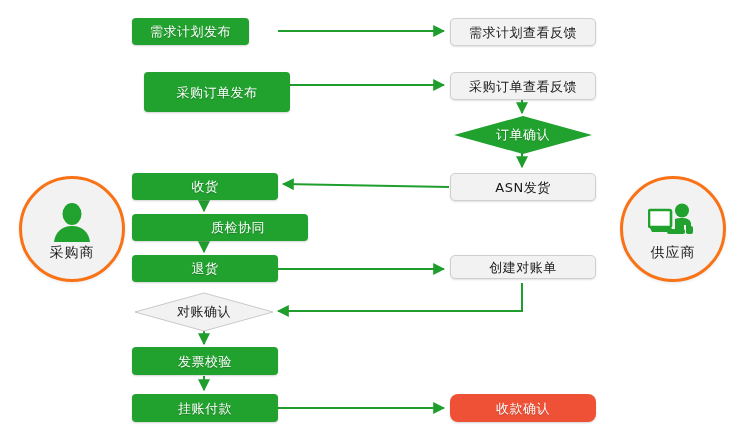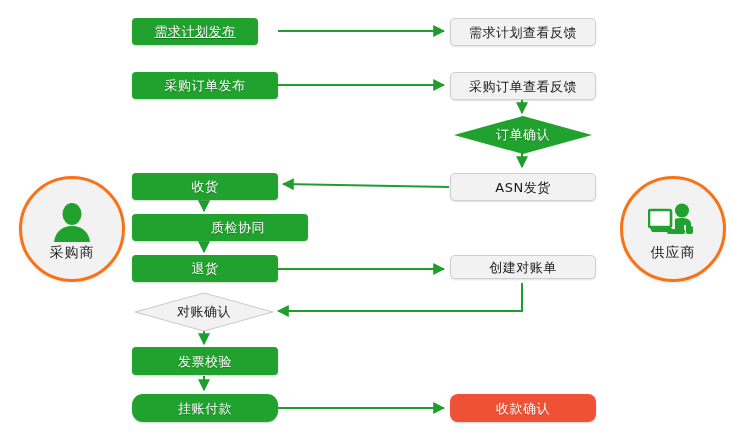--- a/index.html
+++ b/index.html
@@ -185,25 +185,25 @@
         <circle cx="34" cy="8.5" r="7" fill="#21a12e"></circle>
 
         <path d="M27 17 C27 17 30 16 34 16 C38 16 42 17 43 21 L43 31 L38 31 L38 23 L36 23 L36 31 L27 31 Z" fill="#21a12e"></path>
         <rect x="19" y="27" width="18" height="5" rx="2" fill="#21a12e"></rect>
         <rect x="38" y="24" width="7" height="8" rx="2" fill="#21a12e"></rect>
       </svg>
     </div>
     <div class="actor-label">供应商</div>
   </div>
 
-  <div class="node node-green" style="left:132px; top:18px; width:126px; height:27px;text-decoration:underline;">
+  <div class="node node-green" style="left:132px; top:18px; width:117px; height:27px;">
     <span>需求计划发布</span>
   </div>
 
-  <div class="node node-green" style="left:132px; top:72px; width:146px; height:27px;">
+  <div class="node node-green" style="left:144px; top:72px; width:146px; height:40px;">
     <span>采购订单发布</span>
   </div>
 
   <div class="node node-green" style="left:132px; top:173px; width:146px; height:27px;">
     <span>收货</span>
   </div>
 
   <div class="node node-green" style="left:132px; top:214px; width:176px; height:27px;padding-left:36px;">
     <span>质检协同</span>
   </div>
@@ -216,21 +216,21 @@
     <svg width="138" height="38" viewBox="0 0 138 38" aria-hidden="true">
       <polygon points="69,0 138,19 69,38 0,19" fill="#f2f2f2" stroke="#c9c9c9" stroke-width="1"></polygon>
     </svg>
     <div class="dlabel">对账确认</div>
   </div>
 
   <div class="node node-green" style="left:132px; top:347px; width:146px; height:28px;">
     <span>发票校验</span>
   </div>
 
-  <div class="node node-green" style="left:132px; top:394px; width:146px; height:28px;border-radius:11px;">
+  <div class="node node-green" style="left:132px; top:394px; width:146px; height:28px;">
     <span>挂账付款</span>
   </div>
 
   <div class="node node-gray" style="left:450px; top:18px; width:146px; height:28px;">
     <span>需求计划查看反馈</span>
   </div>
 
   <div class="node node-gray" style="left:450px; top:72px; width:146px; height:28px;">
     <span>采购订单查看反馈</span>
   </div>

